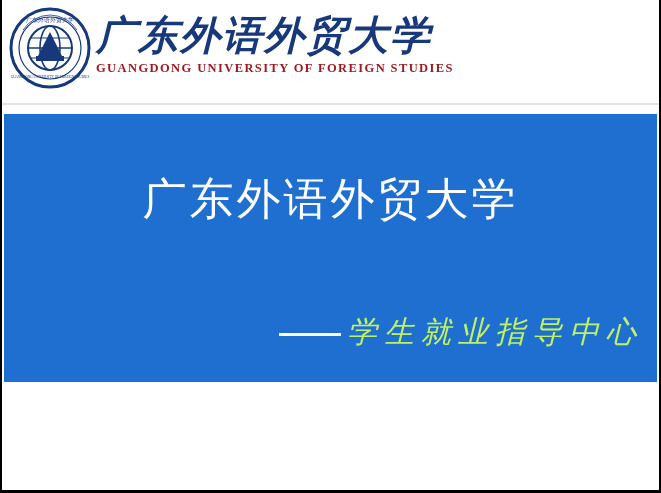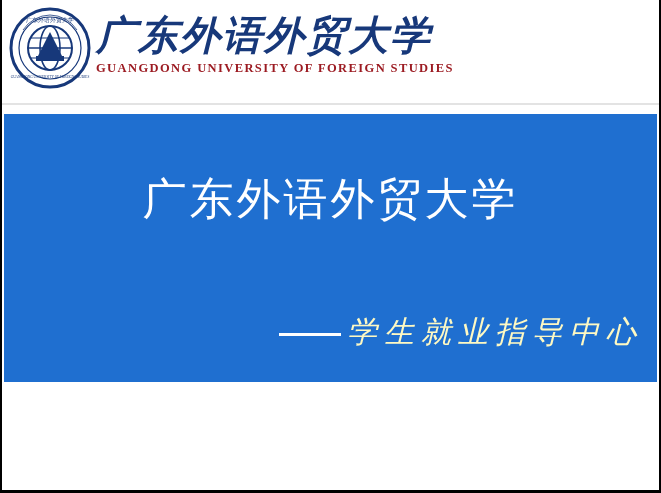--- a/index.html
+++ b/index.html
@@ -108,21 +108,21 @@
     width: 62px;
     height: 3px;
     background: #ffffff;
     margin-right: 6px;
     margin-top: 4px;
   }
   #subtitle-text {
     font-family: "Liberation Serif", serif;
     font-size: 30px;
     font-style: italic;
-    color: #fef9c3;
+    color: #bef264;
     letter-spacing: 7px;
   }
   
   #bottom-area {
     position: absolute;
     left: 0;
     top: 382px;
     width: 661px;
     height: 111px;
     background: #ffffff;

